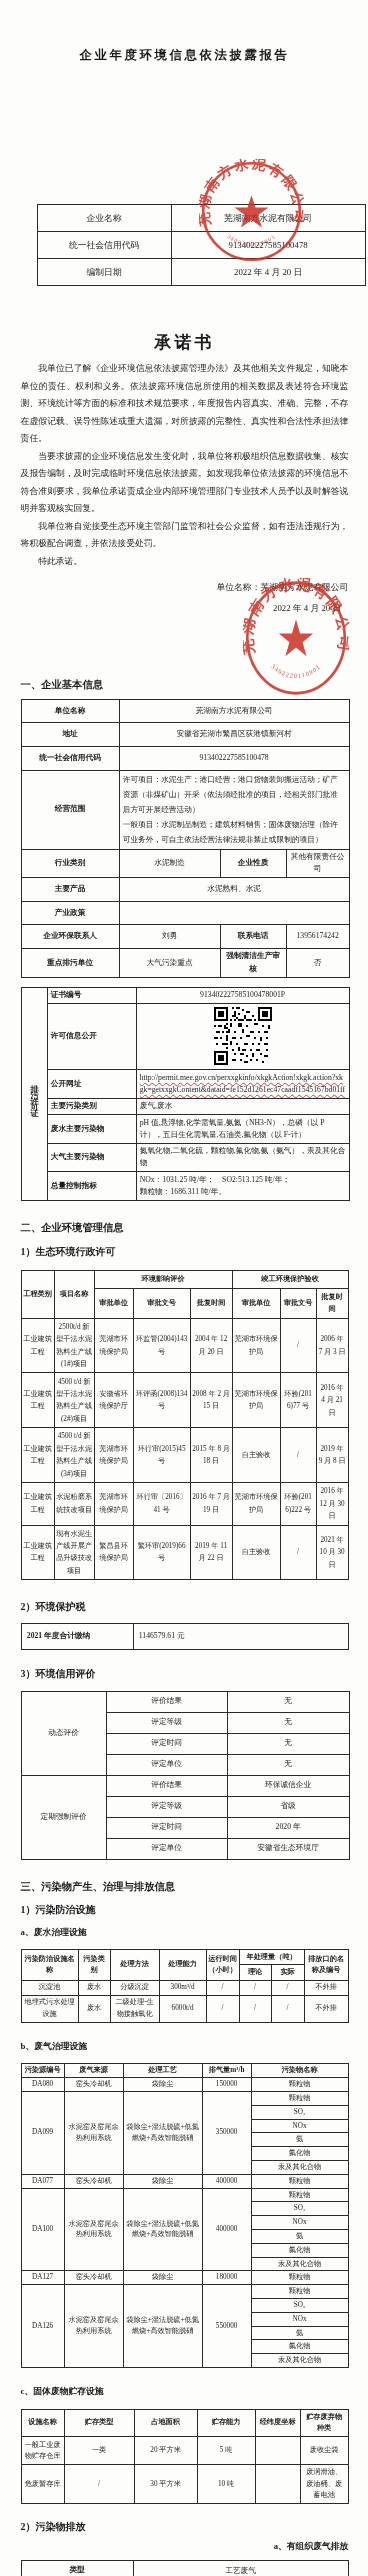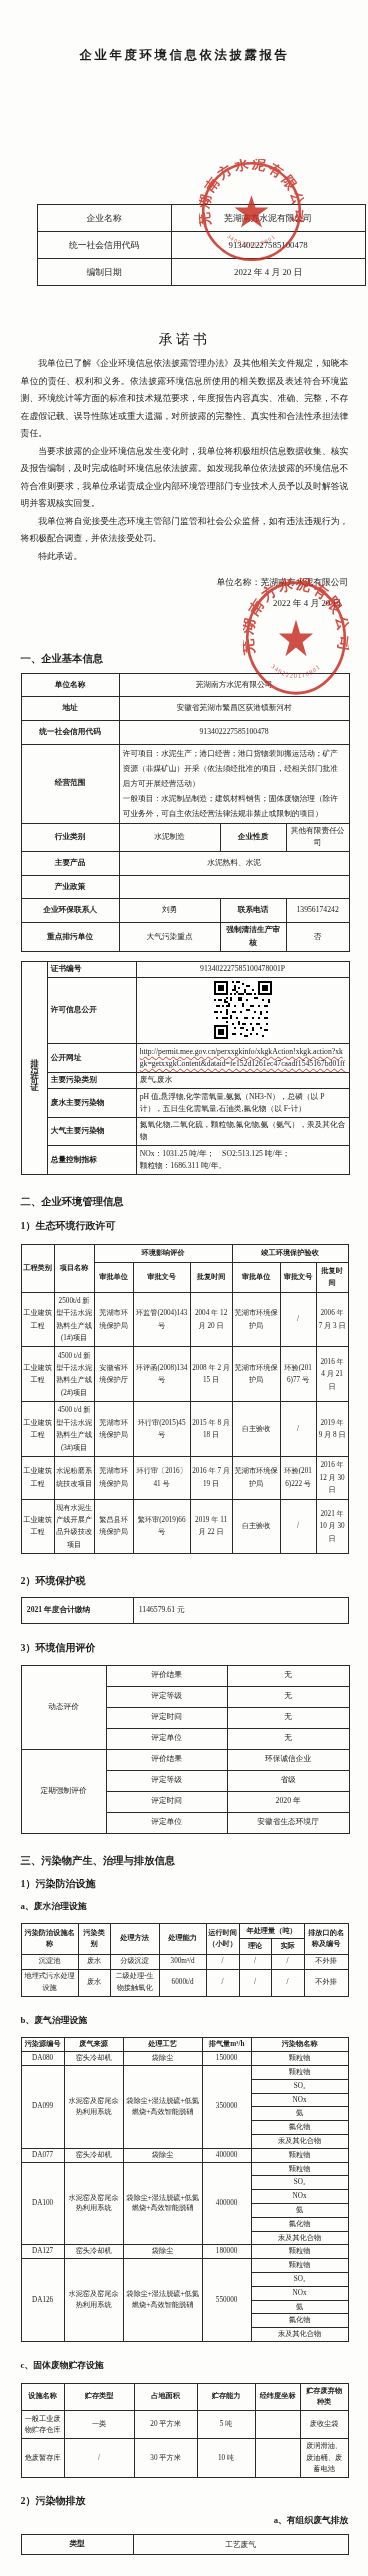--- a/index.html
+++ b/index.html
@@ -6,30 +6,30 @@
   .page{position:relative;width:369px;height:2674px;margin:0 auto;background:#fdfdfc;
         overflow:hidden;font-family:"Liberation Serif","DejaVu Serif",serif;color:#1c1c1c;}
   .inner{padding:0 20.6px;}
   h1.doc-title{margin:0;padding-top:47px;font-size:12.4px;font-weight:bold;text-align:center;letter-spacing:2.6px;}
   table{border-collapse:collapse;width:100%;table-layout:fixed;border:1px solid #232323;}
   th,td{border:0.5px solid #2a2a2a;padding:1.5px 3.1px;font-size:7.7px;line-height:1.6;
         text-align:center;vertical-align:middle;word-break:break-all;}
   th{font-weight:bold;}
   .cover-table{margin-top:140px;margin-left:16px;}
   .cover-table td{height:23px;font-size:8.8px;}
-  .h-cn{margin:45px 0 0 0;font-size:14px;font-weight:normal;text-align:center;letter-spacing:3.1px;}
+  .h-cn{margin:45px 0 0 0;font-size:17px;font-weight:bold;text-align:center;letter-spacing:3.1px;}
   .cm{margin-top:6.2px;}
   .cm p{margin:0;text-indent:2em;font-size:8.8px;line-height:17.5px;text-align:justify;}
   .sig{margin-top:7.2px;font-size:8.8px;text-align:right;}
   .sig div{line-height:20.6px;}
   .sig .sig-date{padding-right:7.2px;}
   .sec{margin:0;font-size:10.3px;font-weight:bold;}
   .sub{margin:0;font-size:10px;font-weight:bold;}
   .sub2{margin:0;font-size:8.8px;font-weight:bold;}
-  #s1{margin-top:38px;}
+  #s1{margin-top:59px;}
   .basic-table{margin-top:7.2px;}
   .basic-table td,.basic-table th{height:19.6px;}
   .basic-table .tall{text-align:left;height:auto;}
   .basic-table .tall p{margin:0;font-size:7.7px;line-height:15px;text-align:left;}
   .permit-table{margin-top:9px;}
   .permit-table .lbl{font-weight:bold;text-align:left;}
   .permit-table .val{text-align:left;}
   .vert{writing-mode:vertical-rl;text-orientation:upright;font-weight:bold;font-size:8.2px;
         letter-spacing:6.2px;padding:5.2px 1px;}
   .misspell{text-decoration:underline wavy #d43c2e 0.5px;text-underline-offset:1.5px;}

